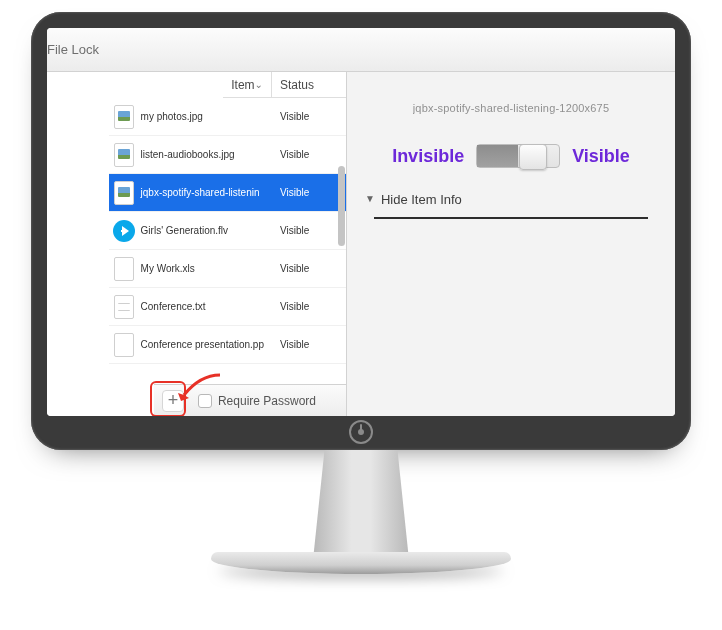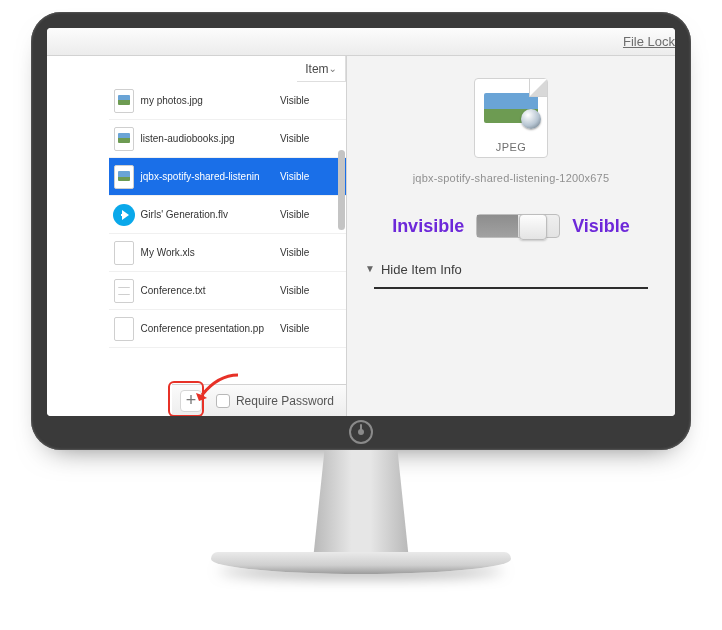--- a/index.html
+++ b/index.html
@@ -33,22 +33,22 @@
     box-shadow: 0 10px 14px -8px rgba(0,0,0,.55);
   }
 
   
   .screen {
     position:absolute; left:16px; top:16px; right:16px; bottom:34px;
     background:#f4f4f4; border-radius:4px; overflow:hidden;
     display:flex; flex-direction:column;
   }
   .titlebar {
-    height:28px; background:linear-gradient(#fcfcfc,#ececec); border-bottom:1px solid #d2d2d2;
-    display:flex; align-items:center; justify-content:flex-end; color:#6e6e6e; font-size:13px;text-decoration:underline;
+    height:44px; background:linear-gradient(#fcfcfc,#ececec); border-bottom:1px solid #d2d2d2;
+    display:flex; align-items:center; justify-content:flex-start; color:#6e6e6e; font-size:13px;
   }
   .content { flex:1; display:flex; min-height:0; }
   .left { width:300px; display:flex; flex-direction:column; border-right:1px solid #d2d2d2; background:#fff;align-items:flex-end; }
   .right { flex:1; background:#f3f3f3; display:flex; flex-direction:column; align-items:center; padding:16px 18px 8px; }
 
   .colhead { display:flex; height:26px; background:#fff; border-bottom:1px solid #dedede; font-size:12px; color:#4a4a4a; }
   .colhead .col1 { flex:1; display:flex; justify-content:space-between; align-items:center; padding:0 8px; border-right:1px solid #dedede;}
   .colhead .col2 { width:74px; display:flex; align-items:center; padding-left:8px;}
   .chev { font-size:10px; color:#7a7a7a; }
 
@@ -59,21 +59,21 @@
   .row .name { flex:1; white-space:nowrap; overflow:hidden; text-overflow:ellipsis; padding-right:8px; padding-left:2px;}
   .row .status { width:74px; padding-left:8px;}
   .rows::-webkit-scrollbar { width:0; }
   .scrollbar { position:absolute; right:1px; top:68px; width:7px; height:80px; background:#c4c4c4; border-radius:4px;}
 
   .footer { height:32px; background:linear-gradient(#fbfbfb,#ededed); border-top:1px solid #d2d2d2; display:flex; align-items:center; padding:0 8px; gap:14px; font-size:12px; color:#555;}
   .add-btn { width:22px; height:22px; display:flex; align-items:center; justify-content:center; color:#777; font-size:18px; font-weight:300; background:#fff; border:1px solid #d6d6d6; border-radius:4px; cursor:pointer;}
   .highlight { position:absolute; border:2.5px solid #e73127; border-radius:6px; pointer-events:none;}
   .arrow { position:absolute; width:46px; height:30px; pointer-events:none;}
   .checkbox { width:14px; height:14px; border:1px solid #b8b8b8; border-radius:3px; background:#fff; }
-  .checkwrap { display:flex; align-items:center; gap:6px; margin-left:auto; margin-right:4px;}
+  .checkwrap { display:flex; align-items:center; gap:6px; margin-left:auto; margin-right:22px;}
 
   
   .preview { width:74px; height:80px; background:#fff; border:1px solid #d2d2d2; border-radius:4px; display:flex; flex-direction:column; align-items:center; position:relative; margin-top:6px;}
   .preview .fold { position:absolute; top:0; right:0; width:18px; height:18px; background:linear-gradient(135deg,#fff 48%,#d8d8d8 52%); border-left:1px solid #d2d2d2; border-bottom:1px solid #d2d2d2;}
   .preview .thumb { width:54px; height:30px; margin-top:14px; border-radius:2px;
     background: linear-gradient(#6aa4d6 0 55%, #6d9b52 55% 100%); }
   .preview .lens { position:absolute; width:20px; height:20px; border-radius:50%; background:radial-gradient(circle at 35% 30%, #fff, #b7c5d2 55%, #5a6a76); right:6px; top:30px; box-shadow:0 1px 2px rgba(0,0,0,.35); }
   .preview .lbl { position:absolute; bottom:4px; font-size:11px; color:#6f6f6f; letter-spacing:.5px;}
   .filename { margin-top:14px; font-size:11px; color:#909090; letter-spacing:.2px; max-width:100%; white-space:nowrap; overflow:hidden;}
   .toggle-row { display:flex; align-items:center; gap:12px; margin-top:30px;}
@@ -110,20 +110,23 @@
       <span>File Lock</span>
     </div>
     <div class="content">
 
       <div class="left">
         <div class="colhead">
           <div class="col1">
             <span>Item</span>
             <span class="chev">⌄</span>
           </div>
+          <div class="col2">
+            <span>Status</span>
+          </div>
         </div>
         <div class="rows" id="rows">
           <div class="row">
               <div class="icon">
                 <div class="fi jpeg"></div>
               </div>
               <div class="name">my photos.jpg</div>
               <div class="status">Visible</div>
             </div>
             <div class="row">
@@ -178,26 +181,20 @@
           </div>
           <div class="highlight" style="left:-4px; top:-4px; width:36px; height:36px;"></div>
           <svg class="arrow" style="left:22px; top:-14px;" viewBox="0 0 46 30">
             <path d="M44 4 Q 24 4 8 24" fill="none" stroke="#e73127" stroke-width="3"></path>
             <path d="M8 24 l-6 -2 l3 8 l8 -3 z" fill="#e73127"></path>
           </svg>
         </div>
       </div>
 
       <div class="right">
-        <div class="preview">
-          <div class="fold"></div>
-          <div class="thumb"></div>
-          <div class="lens"></div>
-          <div class="lbl">JPEG</div>
-        </div>
         <div class="filename">jqbx-spotify-shared-listening-1200x675</div>
         <div class="toggle-row">
           <span class="lab">Invisible</span>
           <div class="switch">
             <div class="half dark"></div>
             <div class="knob"></div>
           </div>
           <span class="lab">Visible</span>
         </div>
         <div class="disclosure">

